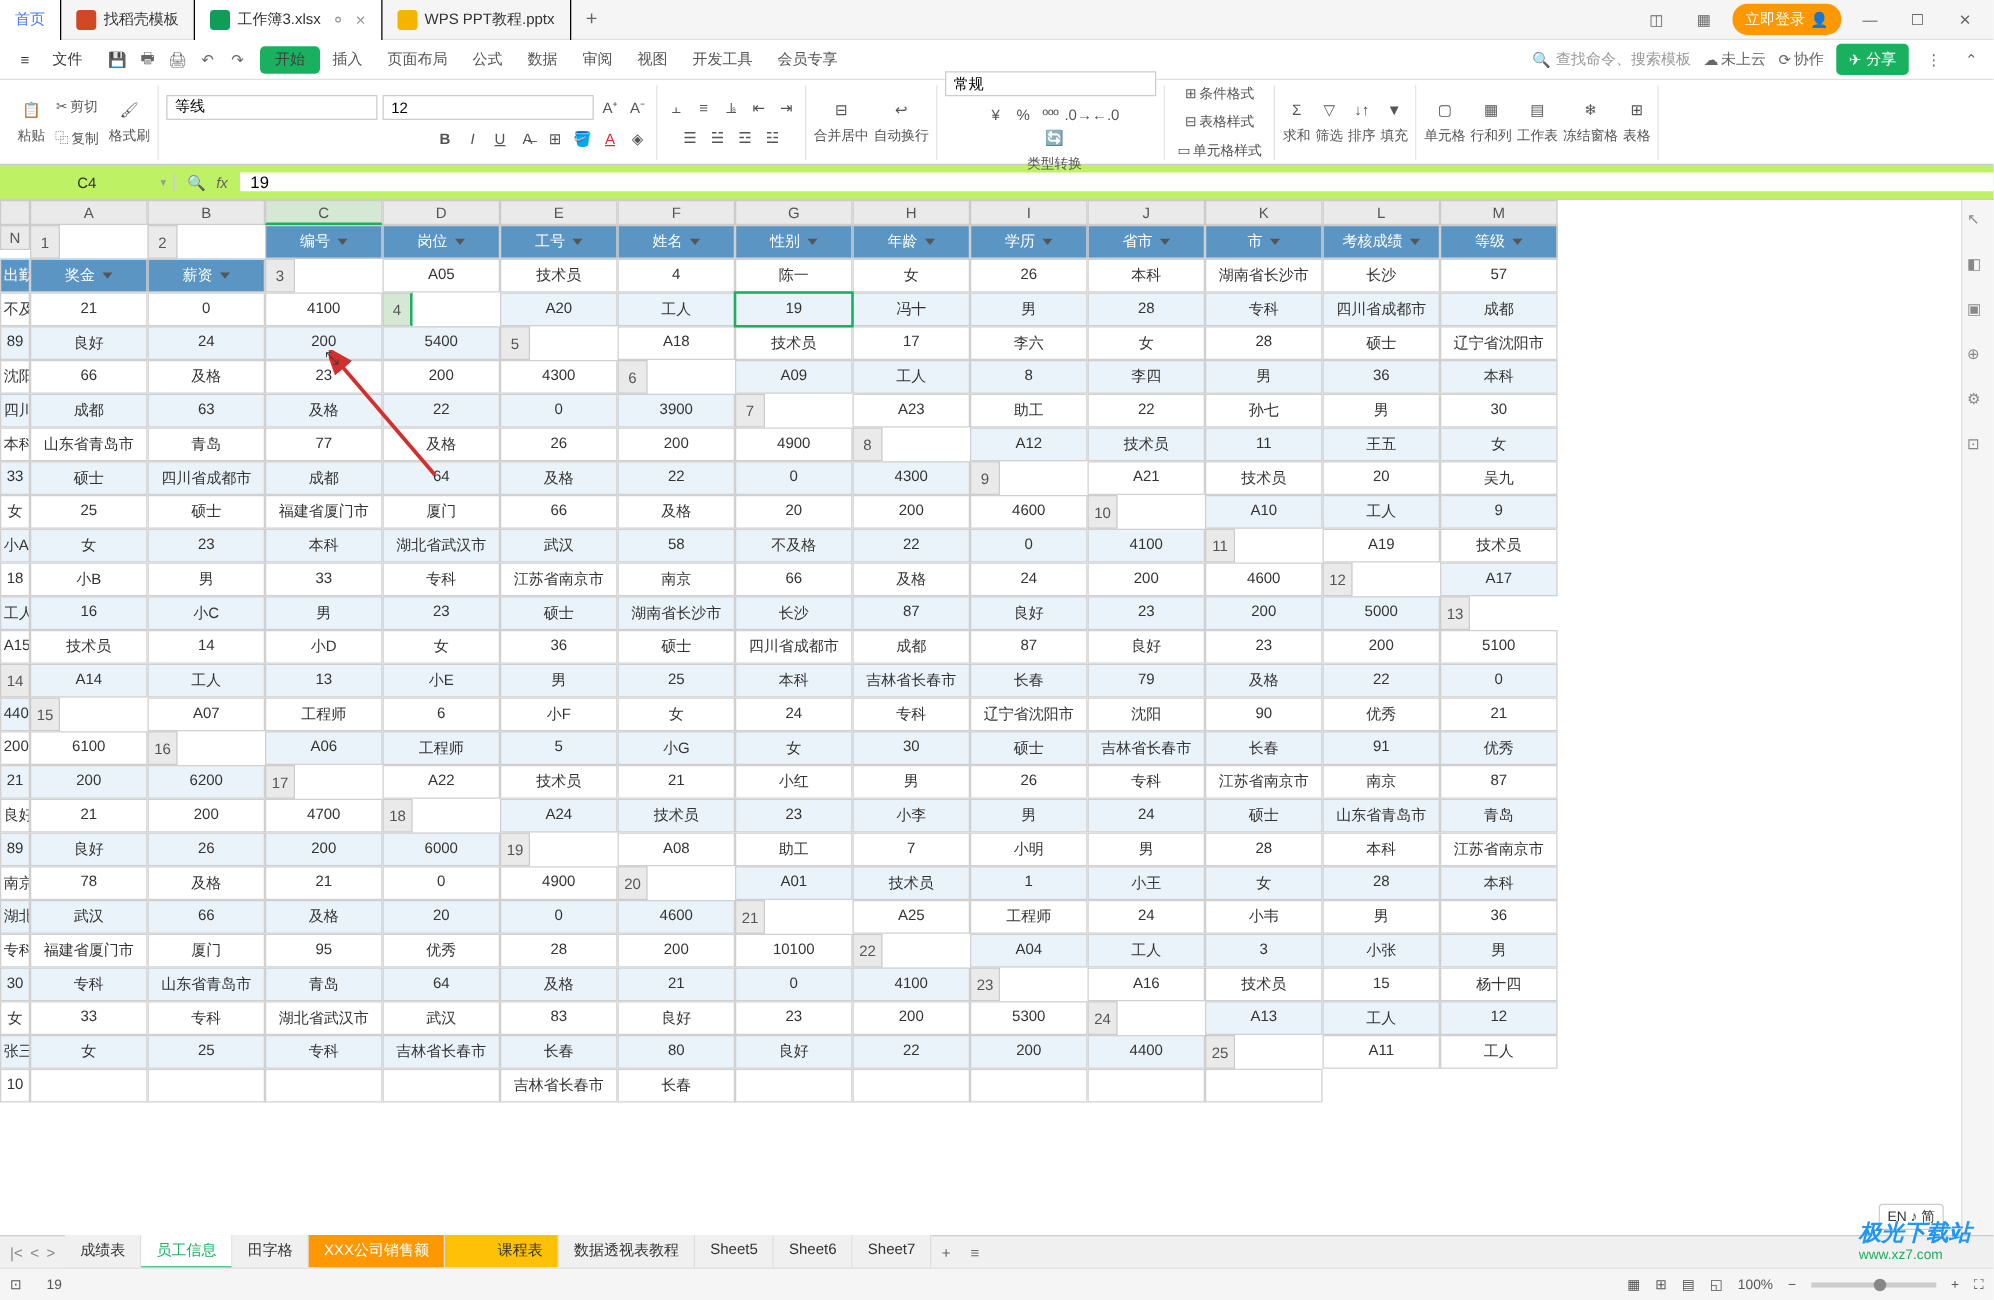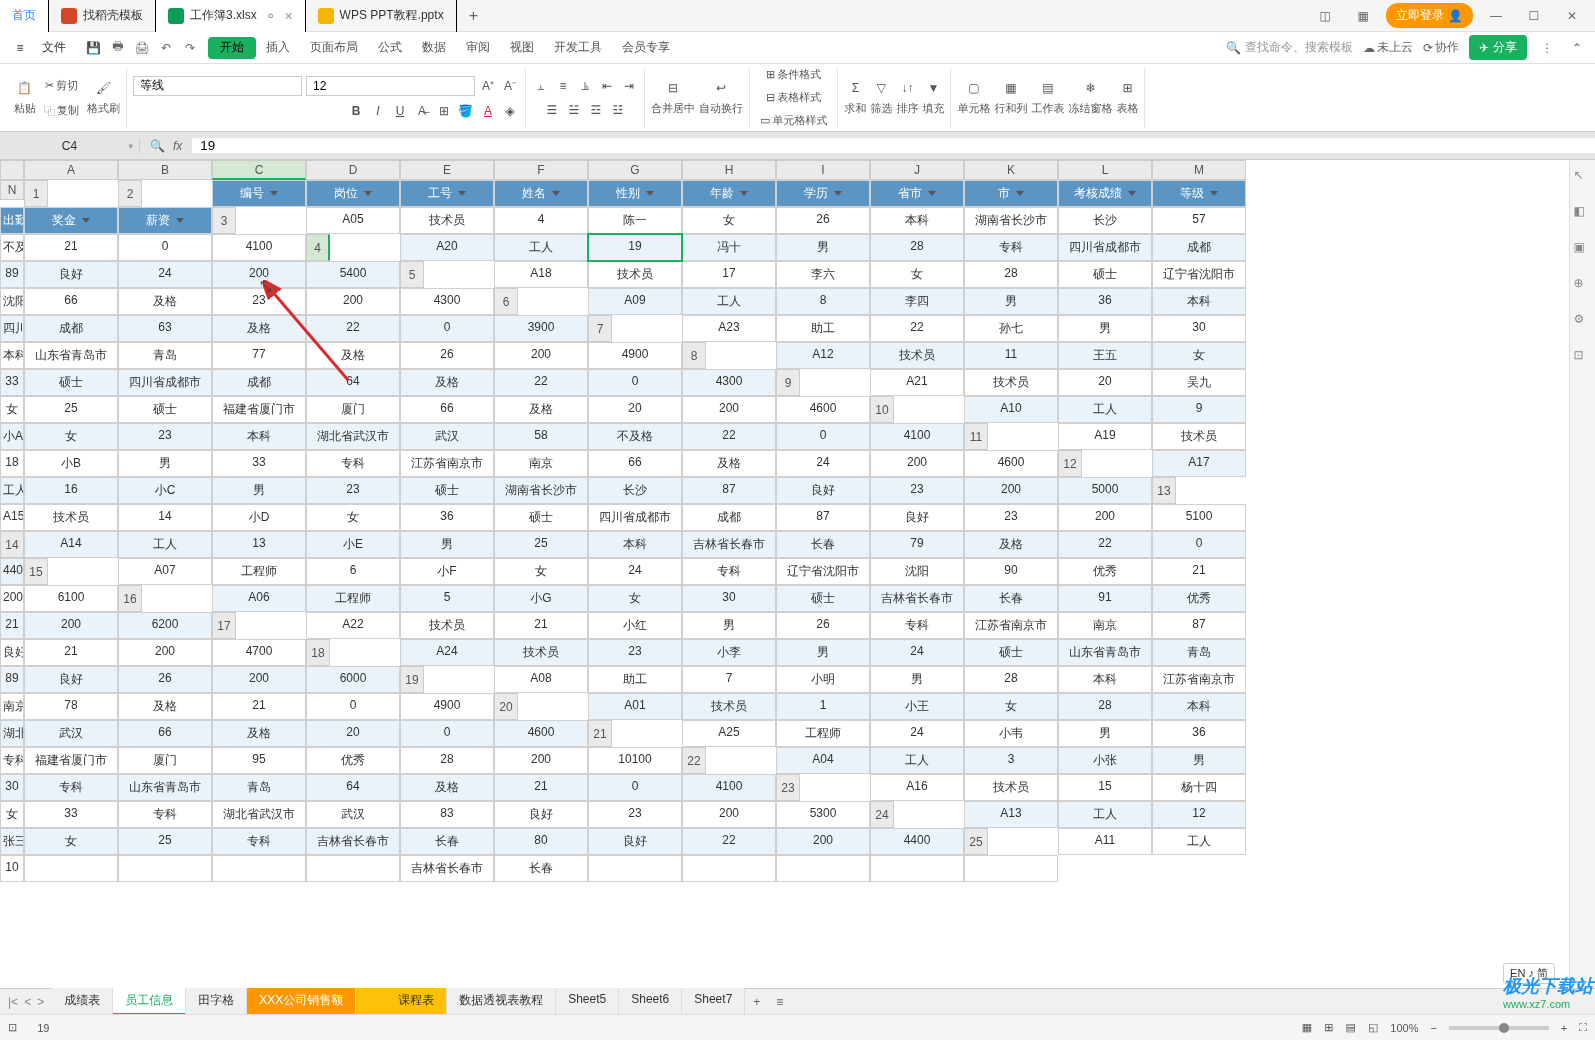--- a/index.html
+++ b/index.html
@@ -20,38 +20,38 @@
   .login-btn { background: #ff9800; color: #fff; padding: 4px 10px; border-radius: 12px; display: flex; align-items: center; gap: 4px; }
   .win-btn { width: 30px; height: 30px; display: flex; align-items: center; justify-content: center; color: #666; cursor: pointer; }
   
   
   .ribbon-tabs { height: 32px; display: flex; align-items: center; padding: 0 8px; background: #fff; border-bottom: 1px solid #e0e0e0; }
   .menu-icon { width: 24px; display: flex; justify-content: center; cursor: pointer; }
   .file-btn { padding: 0 10px; height: 24px; display: flex; align-items: center; cursor: pointer; }
   .qat-icons { display: flex; gap: 4px; padding: 0 8px; }
   .qat-icon { width: 20px; height: 20px; display: flex; align-items: center; justify-content: center; color: #666; cursor: pointer; }
   .ribbon-tab { padding: 0 10px; height: 32px; display: flex; align-items: center; cursor: pointer; color: #555; }
-  .ribbon-tab.active { background: #19b160; color: #000000; border-radius: 4px; height: 22px; padding: 0 12px; }
+  .ribbon-tab.active { background: #19b160; color: #404040; border-radius: 4px; height: 22px; padding: 0 12px; }
   .ribbon-right { margin-left: auto; display: flex; align-items: center; gap: 10px; }
   .search-cmd { color: #999; display: flex; align-items: center; gap: 4px; }
   .cloud-link { color: #666; display: flex; align-items: center; gap: 2px; cursor: pointer; }
   .share-btn { background: #19b160; color: #fff; padding: 4px 10px; border-radius: 4px; cursor: pointer; display:flex; align-items:center; gap:4px;}
   
   
   .toolbar { height: 68px; display: flex; align-items: center; padding: 4px 8px; background: #fff; border-bottom: 1px solid #ccc; gap: 0; }
   .tool-group { display: flex; flex-direction: column; align-items: center; padding: 0 6px; border-right: 1px solid #e5e5e5; height: 60px; justify-content: center; }
   .tg-row { display: flex; align-items: center; gap: 4px; }
   .tg-label { font-size: 11px; color: #555; margin-top: 2px; }
   .tb-btn { display: flex; align-items: center; gap: 2px; cursor: pointer; padding: 2px 4px; color: #555; font-size: 11px; }
   .font-select { border: 1px solid #ccc; padding: 2px 6px; font-size: 12px; background: #fff; min-width: 70px; }
   .tb-icon { width: 18px; height: 18px; display: inline-flex; align-items: center; justify-content: center; color: #555; }
   .tb-stack { display: flex; flex-direction: column; gap: 2px; align-items:center; }
   
   
-  .formula-bar { height: 28px; display: flex; align-items: center; border-bottom: 1px solid #ccc; background: #e5e5e5; }
+  .formula-bar { height: 28px; display: flex; align-items: center; border-bottom: 1px solid #ccc; background: #bef264; }
   .name-box { width: 140px; border-right: 1px solid #ccc; padding: 0 20px; text-align: center; position: relative; display:flex; align-items:center; justify-content:center;}
   .name-box::after { content: '▾'; position: absolute; right: 6px; color: #999; font-size: 9px; }
   .fx-icons { display: flex; gap: 8px; padding: 0 10px; color: #666; }
   .formula-input { flex: 1; padding: 0 8px; border: none; outline: none; }
   
   
   .grid-wrapper { position: absolute; top: 160px; left: 0; right: 26px; bottom: 52px; overflow: hidden; }
   .grid { display: grid; grid-template-columns: 24px repeat(13, 94px); font-size: 12px; }
   .col-header, .row-header { background: #eaeaea; border: 1px solid #ccc; text-align: center; padding: 2px 0; color: #555; position: sticky; }
   .col-header { height: 20px; }
@@ -83,21 +83,21 @@
   .sheet-tab.colored-orange { background: #ff9800; color: #fff; }
   .sheet-tab.colored-yellow { background: #ffc107; color: #333; padding-left: 42px; }
   .sheet-add { padding: 0 8px; cursor: pointer; color: #666; }
   
   
   .status-bar { position: absolute; bottom: 0; left: 0; right: 0; height: 26px; background: #f5f5f5; border-top: 1px solid #ddd; display: flex; align-items: center; padding: 0 8px; font-size: 11px; color: #555; }
   .status-right { margin-left: auto; display: flex; align-items: center; gap: 12px; }
   .zoom-slider { width: 100px; height: 4px; background: #ccc; position: relative; }
   .zoom-slider::before { content:''; position:absolute; left:50%; top:-3px; width:10px; height:10px; background:#888; border-radius:50%; }
   
-  .watermark { position: absolute; bottom: 30px; right: 2px; z-index: 200; font-size: 12px; }
+  .watermark { position: absolute; bottom: 30px; right: 18px; z-index: 200; font-size: 12px; }
   .watermark .logo { color: #2196f3; font-weight: bold; font-style: italic; font-size: 18px; }
   .watermark .site { color: #19b160; font-size: 11px; }
   
   .ime-badge { position: absolute; bottom: 56px; right: 40px; background: #fff; border: 1px solid #ccc; padding: 2px 6px; font-size: 11px; border-radius: 3px; z-index: 150; margin-left: 47px; }
 </style>
 </head>
 <body>
 
 <div class="title-bar">
   <div class="tab-item home">
@@ -223,20 +223,36 @@
     <div class="tg-row">
       <div class="tb-stack">
           <span class="tb-icon">⊟</span>
           <span class="tg-label">合并居中</span>
         </div>
       <div class="tb-stack">
           <span class="tb-icon">↩</span>
           <span class="tg-label">自动换行</span>
         </div>
     </div>
+  </div>
+  <div class="tool-group">
+    <div class="tb-stack" style="gap:6px;">
+      <input class="font-select" style="min-width: 80px;" value="常规">
+      <div class="tg-row">
+        <span class="tb-icon">¥</span>
+        <span class="tb-icon">%</span>
+        <span class="tb-icon">ººº</span>
+        <span class="tb-icon">.0→</span>
+        <span class="tb-icon">←.0</span>
+      </div>
+    </div>
+    <div class="tb-stack" style="margin-left:6px;">
+        <span class="tb-icon">🔄</span>
+        <span class="tg-label">类型转换</span>
+      </div>
   </div>
   <div class="tool-group">
     <div class="tb-stack" style="gap:4px;">
       <span class="tb-btn">⊞ <span>条件格式</span></span>
       <div class="tg-row">
         <span class="tb-btn">⊟ <span>表格样式</span></span>
       </div>
       <span class="tb-btn">▭ <span>单元格样式</span></span>
     </div>
   </div>

